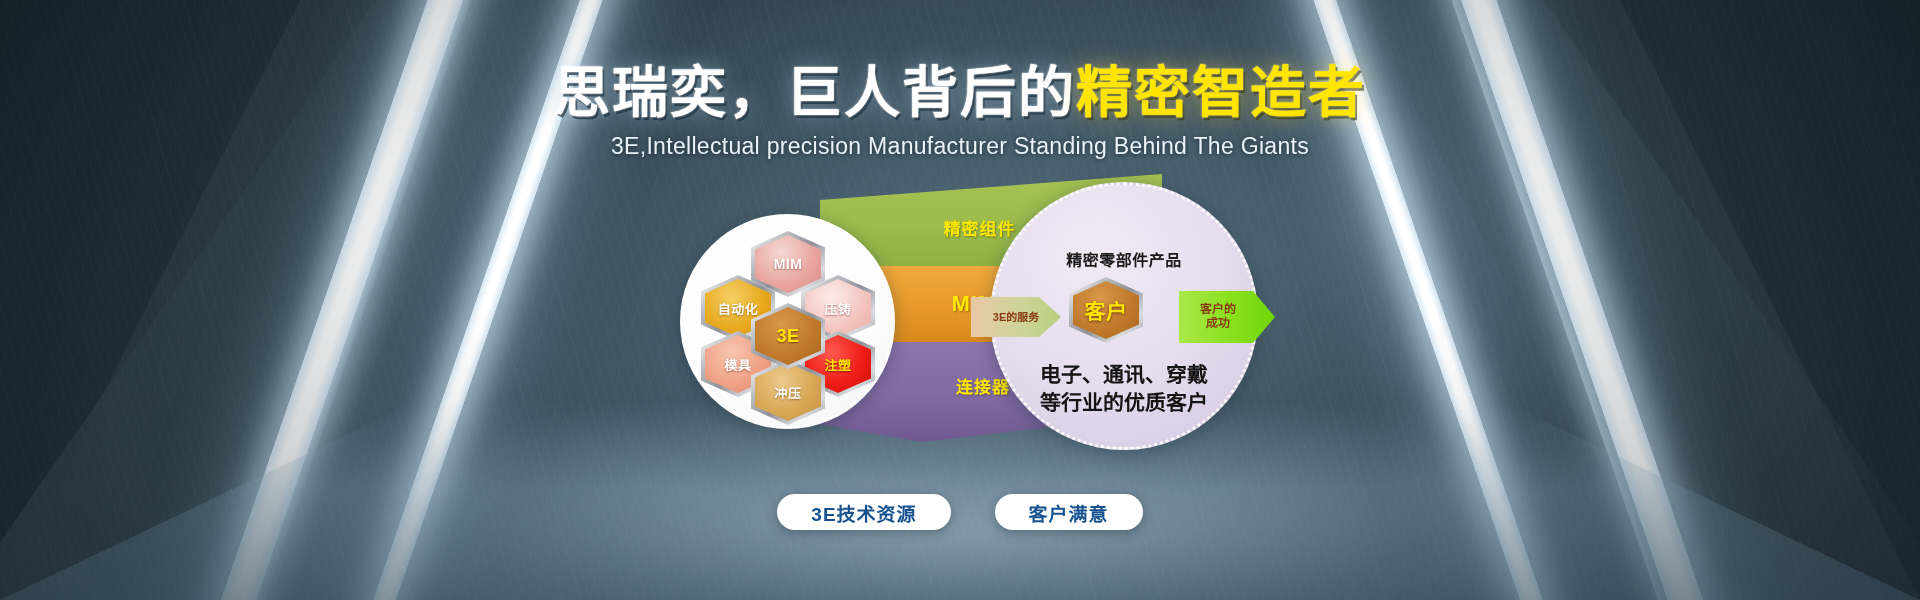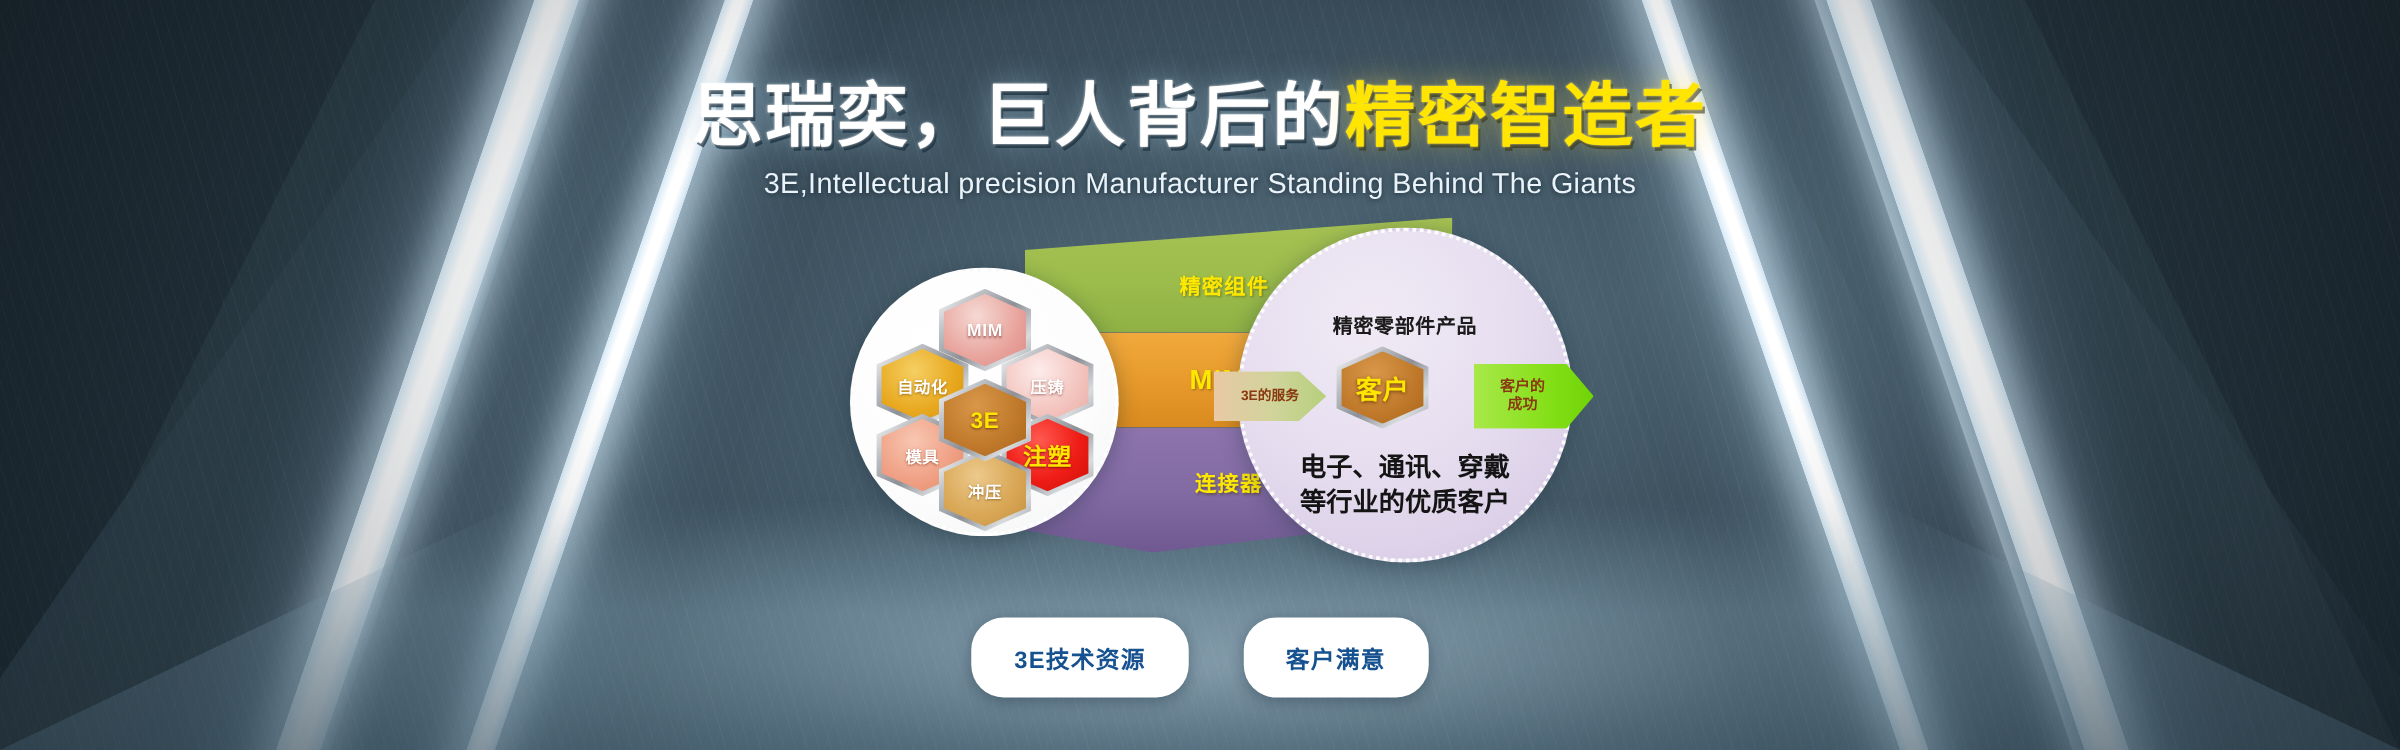--- a/index.html
+++ b/index.html
@@ -197,21 +197,21 @@
     clip-path:polygon(50% 0%, 100% 25%, 100% 75%, 50% 100%, 0% 75%, 0% 25%);
   }
   .hex .lbl { position:relative; z-index:3; }
 
   
   #pills {
     position:absolute; left:0; right:0; top:494px; z-index:30;
     display:flex; justify-content:center; gap:44px;
   }
   .pill {
-    background:#ffffff; border-radius:26px; height:64px;
+    background:#ffffff; border-radius:26px; height:36px;
     display:flex; align-items:center; justify-content:flex-start;
     padding:0 34px; cursor:pointer;
     color:#16528f; font-size:19px; font-weight:bold; letter-spacing:1px;
     box-shadow:0 3px 12px rgba(10,28,44,.35);
     white-space:nowrap;
   }
 </style>
 </head>
 <body>
 
@@ -283,21 +283,21 @@
 
         <div class="hex" style="left:18px; top:114px;">
           <div class="rim"></div>
           <div class="face" style="background:radial-gradient(circle at 40% 30%, #f8c6b1 0%, #ef9e82 60%, #e08a6c 100%);"></div>
           <div class="lbl" style="color:#ffffff; font-size:13px; text-shadow:0 1px 2px rgba(150,70,45,.8);">模具</div>
         </div>
 
         <div class="hex" style="left:118px; top:114px;">
           <div class="rim"></div>
           <div class="face" style="background:radial-gradient(circle at 40% 30%, #ff5a50 0%, #ef1d16 55%, #cc1008 100%);"></div>
-          <div class="lbl" style="color:#ffe500; font-size:19px; text-shadow:0 1px 2px rgba(110,10,5,.85);">注塑</div>
+          <div class="lbl" style="color:#ffe500; font-size:13px; text-shadow:0 1px 2px rgba(110,10,5,.85);">注塑</div>
         </div>
 
         <div class="hex" style="left:68px; top:142px;">
           <div class="rim"></div>
           <div class="face" style="background:radial-gradient(circle at 40% 30%, #ecc98b 0%, #d8a654 58%, #c2913f 100%);"></div>
           <div class="lbl" style="color:#ffffff; font-size:13px; text-shadow:0 1px 2px rgba(130,90,30,.8);">冲压</div>
         </div>
 
       </div>
     </div>

